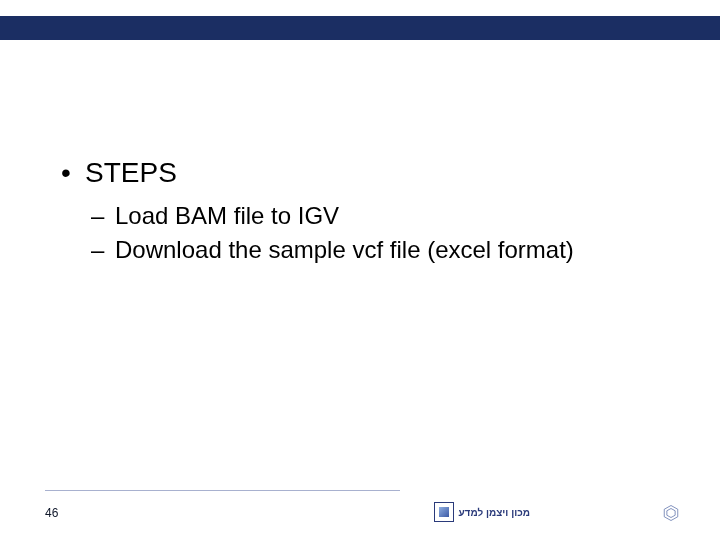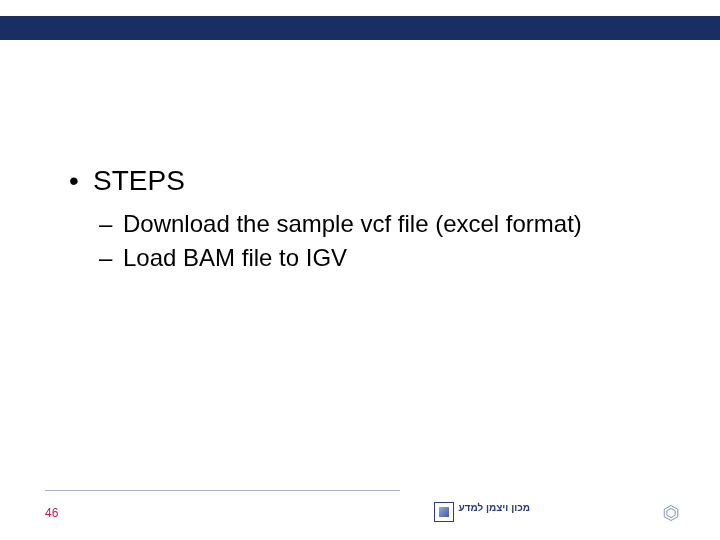--- a/index.html
+++ b/index.html
@@ -21,21 +21,21 @@
     background: #1b2e63;
   }
   .content {
     position: absolute;
     top: 155px;
     left: 55px;
     right: 60px;
   }
   .lvl1 {
     list-style: none;
-    margin: 8px;
+    margin: 0;
     padding: 0;
   }
   .lvl1-item {
     position: relative;
     padding-left: 30px;
     font-size: 28px;
     line-height: 1.25;
     color: #000;
   }
   .lvl1-item::before {
@@ -80,27 +80,28 @@
     left: 45px;
     right: 320px;
     height: 0;
     border-top: 1px solid #a8b1cf;
   }
   .page-num {
     position: absolute;
     left: 45px;
     bottom: 0;
     font-size: 12px;
-    color: #be185d;
+    color: #0f172a;
   }
   .footer-logo {
     position: absolute;
     right: 190px;
     bottom: -2px;
     display: flex;
+    align-items: center;
     gap: 4px;
   }
   .logo-box {
     width: 18px;
     height: 18px;
     border: 1px solid #2a3a7a;
     display: flex;
     align-items: center;
     justify-content: center;
   }
@@ -138,22 +139,22 @@
 </head>
 <body>
 
 <div class="top-bar"></div>
 
 <div class="content">
   <ul class="lvl1">
     <li class="lvl1-item">
       <span>STEPS</span>
       <ul class="lvl2">
+        <li class="lvl2-item">Load BAM file to IGV</li>
         <li class="lvl2-item">Download the sample vcf file (excel format)</li>
-        <li class="lvl2-item">Load BAM file to IGV</li>
       </ul>
     </li>
   </ul>
 </div>
 
 <div class="footer">
   <div class="footer-line"></div>
   <div class="page-num">46</div>
 
   <div class="footer-logo">

